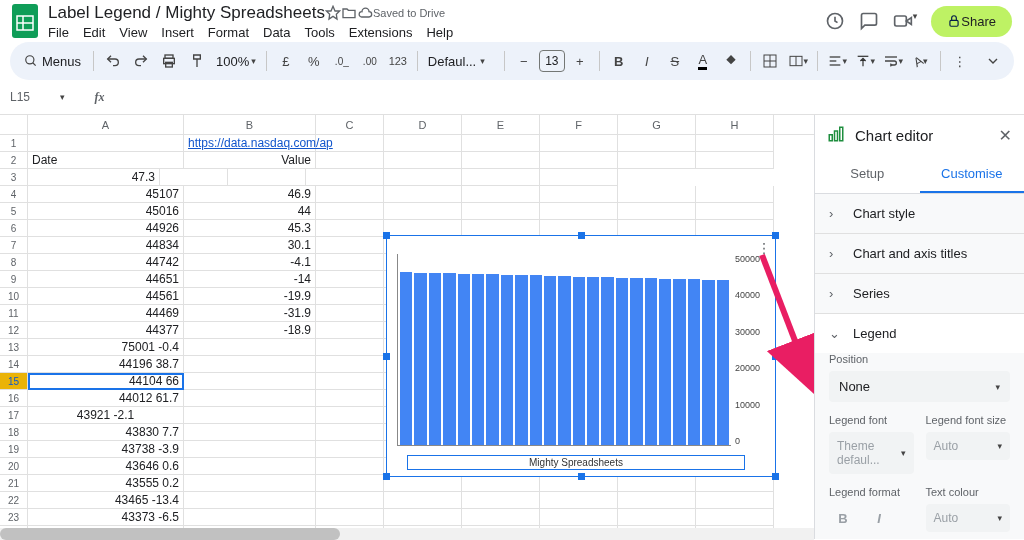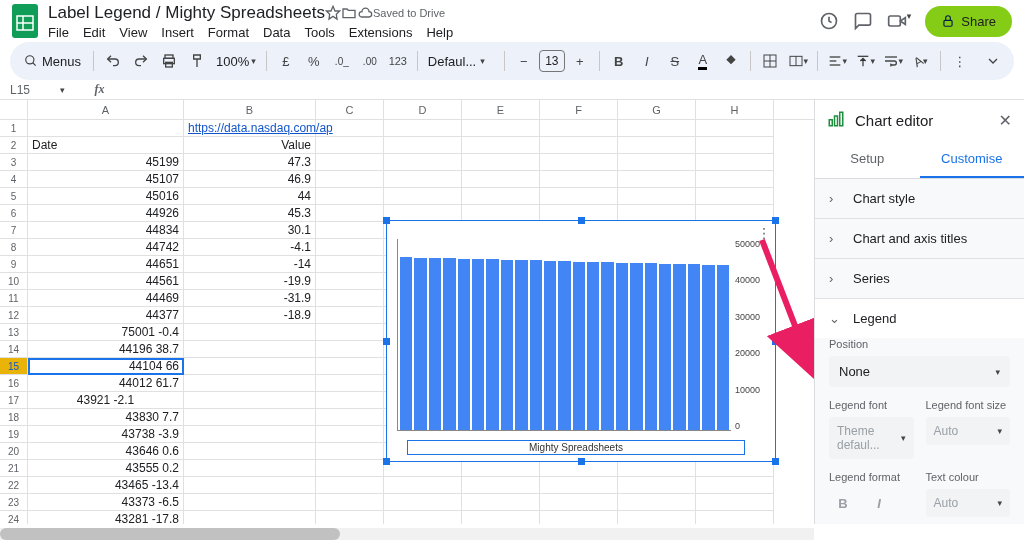--- a/index.html
+++ b/index.html
@@ -10,33 +10,33 @@
 .logo-svg { width: 26px; height: 34px; }
 .title-block { flex: 1; }
 .doc-title-row { display: flex; align-items: center; gap: 0; }
 .doc-title { font-size: 17px; color: #202124; }
 .star-icon, .move-icon, .cloud-icon { width: 16px; height: 16px; color: #5f6368; display: inline-flex; align-items: center; }
 .save-status { font-size: 11px; color: #5f6368; }
 .menu-row { display: flex; gap: 14px; margin-top: 2px; }
 .menu-item { font-size: 13px; color: #202124; cursor: pointer; }
 .title-actions { display: flex; align-items: center; gap: 14px; }
 .ta-icon { color: #5f6368; display: inline-flex; }
-.share-btn { background: #84cc16; border-radius: 18px; padding: 8px 16px; display: flex; align-items: center; gap: 6px; font-size: 13px; font-weight: 500; }
+.share-btn { background: #bef264; border-radius: 18px; padding: 8px 16px; display: flex; align-items: center; font-size: 13px; font-weight: 500; }
 
 .toolbar { display: flex; align-items: center; gap: 2px; background: #edf2fa; margin: 0 10px; border-radius: 22px; padding: 4px 8px; height: 38px; }
 .tb-btn { width: 26px; height: 26px; display: inline-flex; align-items: center; justify-content: center; color: #444; border-radius: 4px; cursor: pointer; }
 .tb-sep { width: 1px; height: 20px; background: #c7c7c7; margin: 0 4px; }
 .zoom-sel { font-size: 13px; display: flex; align-items: center; gap: 2px; padding: 0 4px; }
 .font-sel { font-size: 13px; display: flex; align-items: center; gap: 4px; padding: 0 4px; width: 74px; }
 .fontsize-box { width: 26px; height: 22px; border: 1px solid #747775; border-radius: 4px; text-align: center; font-size: 12px; display: flex; align-items: center; justify-content: center; }
 .caret { font-size: 9px; color: #444; }
 .menus-btn { display: flex; align-items: center; gap: 4px; padding: 0 6px; }
 .search-lens { width: 14px; height: 14px; }
 
-.fx-row { display: flex; align-items: center; height: 20px; border-bottom: 1px solid #e0e0e0; padding: 0 10px; gap: 10px; font-size: 12px; color: #5f6368; }
+.fx-row { display: flex; align-items: center; height: 35px; border-bottom: 1px solid #e0e0e0; padding: 0 10px; gap: 10px; font-size: 12px; color: #5f6368; }
 .cell-ref { width: 40px; }
 .fx-sym { font-style: italic; font-family: serif; font-weight: bold; }
 
 .main { display: flex; height: calc(540px - 42px - 38px - 22px - 14px); position: relative; }
 
 .sheet { flex: 1; overflow: hidden; position: relative; }
 .col-headers { display: flex; height: 20px; background: #fff; border-bottom: 1px solid #e0e0e0; }
 .corner { width: 28px; border-right: 1px solid #e0e0e0; }
 .col-h { flex: none; text-align: center; font-size: 11px; color: #5f6368; border-right: 1px solid #e0e0e0; line-height: 20px; }
 .wA { width: 156px; } .wB { width: 132px; } .wC { width: 68px; } .wD { width: 78px; } .wE { width: 78px; } .wF { width: 78px; } .wG { width: 78px; } .wH { width: 78px; }
@@ -327,21 +327,20 @@
           <div class="cell wB r">Value</div>
           <div class="cell wC"></div>
           <div class="cell wD"></div>
           <div class="cell wE"></div>
           <div class="cell wF"></div>
           <div class="cell wG"></div>
           <div class="cell wH"></div>
         </div>
         <div class="row">
           <div class="row-h">3</div>
-          <div class="cell wA r">45199</div>
           <div class="cell wB r">47.3</div>
           <div class="cell wC"></div>
           <div class="cell wD"></div>
           <div class="cell wE"></div>
           <div class="cell wF"></div>
           <div class="cell wG"></div>
           <div class="cell wH"></div>
         </div>
         <div class="row">
           <div class="row-h">4</div>

